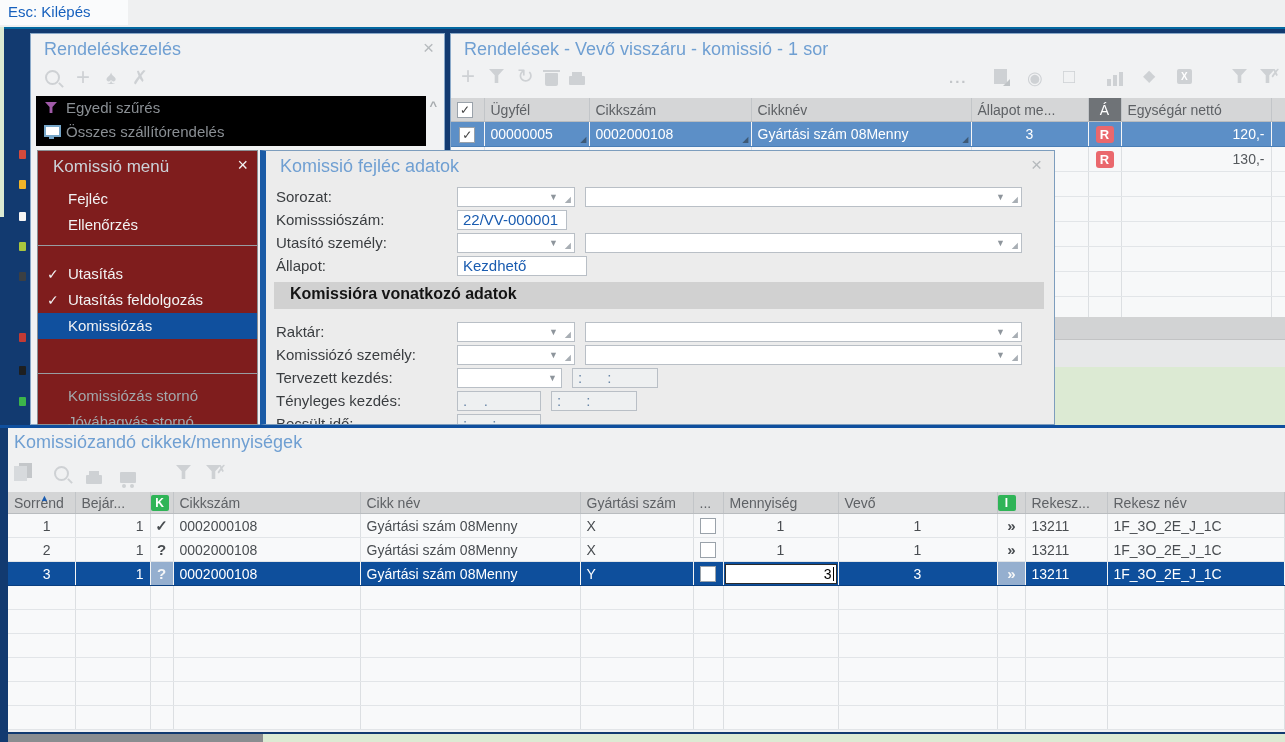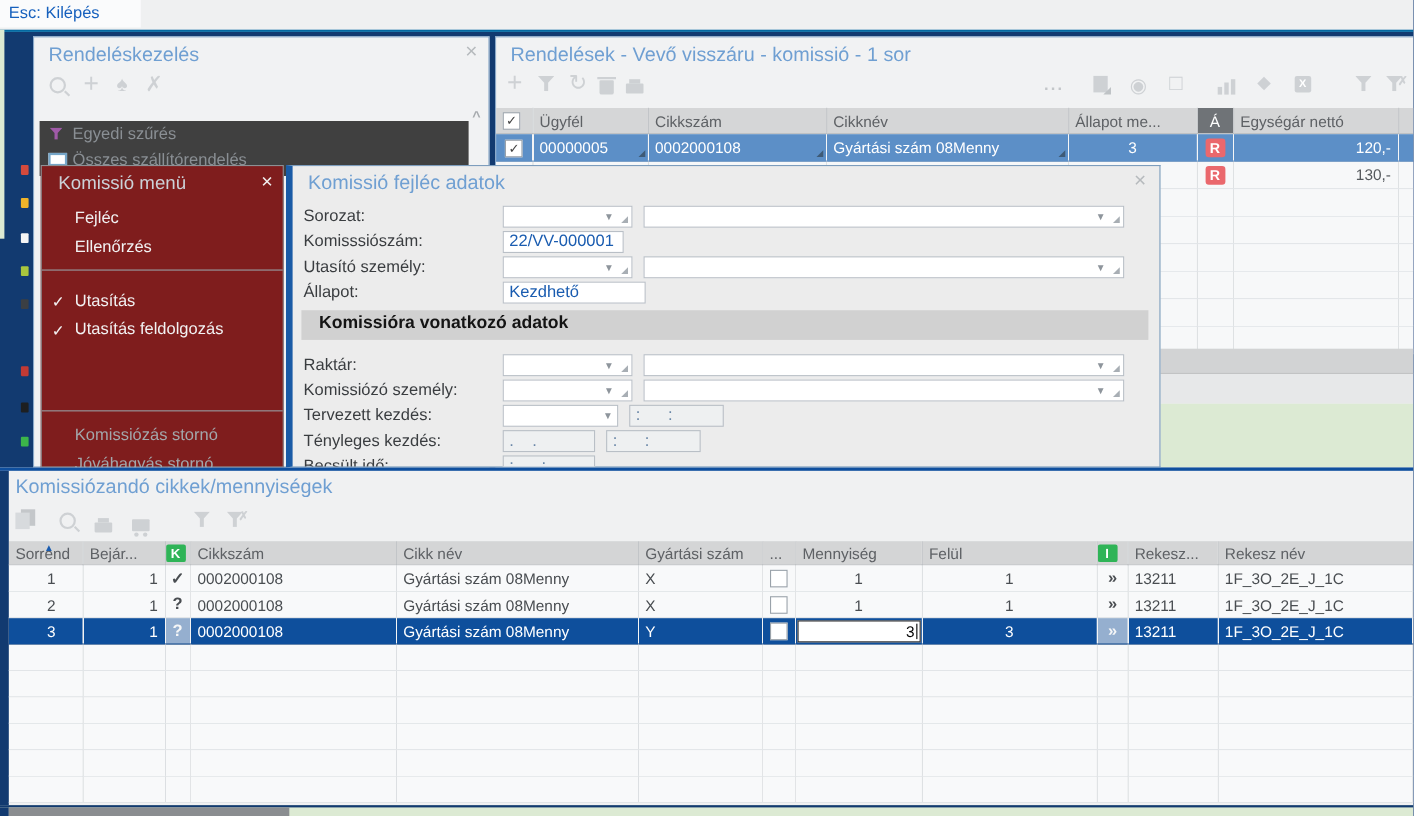--- a/index.html
+++ b/index.html
@@ -36,21 +36,21 @@
   .copystack::before{content:"";position:absolute;left:-5px;top:3px;width:13px;height:15px;background:#d7dadd}
   .cart{display:inline-block;width:16px;height:11px;background:#ced1d4;border-radius:1px;position:relative;margin-top:5px}
   .cart::after{content:"";position:absolute;bottom:-5px;left:2px;width:4px;height:4px;border-radius:50%;background:#ced1d4;box-shadow:8px 0 0 #ced1d4}
   .monitor{width:13px;height:8px;border:2px solid #76a6c8;display:inline-block;position:relative;background:#fff}
   .monitor::after{content:"";position:absolute;left:3px;bottom:-4px;width:5px;height:2px;background:#76a6c8}
   .foff{position:relative;display:inline-block}
   .foff .x{position:absolute;right:-5px;top:-2px;font-size:11px;color:#ced1d4;font-weight:bold}
   
   .left-panel{left:30px;top:33px;width:415px;height:392px}
   .lp-tools{position:absolute;left:14px;top:32px;display:flex;gap:16px;align-items:center;height:22px}
-  .lp-list{position:absolute;left:5px;top:76px;width:390px;height:50px;background:#404040}
+  .lp-list{position:absolute;left:5px;top:62px;width:390px;height:50px;background:#000000}
   .lp-item{position:relative;height:24px;line-height:24px;font-size:15px;color:#8a8f94;padding-left:30px}
   .lp-item .ic{position:absolute;left:9px;top:6px}
   .lp-caret{position:absolute;right:7px;top:64px;color:#a7abae;font-size:13px;font-weight:bold}
   
   .orders-panel{left:450px;top:33px;width:835px;height:392px;border-right:none}
   .o-tools{position:absolute;left:0;top:30px;width:100%;height:30px}
   .o-tools>*{position:absolute;top:5px}
   .hint{font-size:15px;color:#ced1d4;white-space:nowrap}
   .more{font-size:15px;color:#c3c6c9;letter-spacing:2px;font-weight:bold}
   table{border-collapse:collapse;table-layout:fixed;font-size:14px}
@@ -299,20 +299,21 @@
     <div class="m-close">×</div>
     <div class="mitem" style="top:35px"><span>Fejléc</span></div>
     <div class="mitem" style="top:61px"><span>Ellenőrzés</span></div>
     <div class="mdiv" style="top:94px"></div>
     <div class="mitem" style="top:110px">
       <span class="chk">✓</span>
       <span>Utasítás</span></div>
     <div class="mitem" style="top:136px">
       <span class="chk">✓</span>
       <span>Utasítás feldolgozás</span></div>
+    <div class="mitem sel" style="top:162px"><span>Komissiózás</span></div>
     <div class="mdiv" style="top:222px"></div>
     <div class="mitem dis" style="top:232px"><span>Komissiózás stornó</span></div>
     <div class="mitem dis" style="top:258px"><span>Jóváhagyás stornó</span></div>
   </div>
 
   <div class="dialog">
     <div class="ptitle" style="left:14px">Komissió fejléc adatok</div>
     <div class="closex" style="right:12px">×</div>
 
     <div class="drow" style="top:36px">
@@ -420,21 +421,21 @@
       <thead>
         <tr>
           <th><span>Sorrend</span><span class="sortarrow">▲</span></th>
           <th>Bejár...</th>
           <th class="c" style="padding:0"><span class="gbadge">K</span></th>
           <th>Cikkszám</th>
           <th>Cikk név</th>
           <th>Gyártási szám</th>
           <th>...</th>
           <th class="r">Mennyiség</th>
-          <th class="r">Felül</th>
+          <th class="r">Vevő</th>
           <th class="c" style="padding:0"><span class="gbadge">I</span></th>
           <th>Rekesz...</th>
           <th>Rekesz név</th>
         </tr>
       </thead>
       <tbody>
         <tr>
           <td class="r" style="padding-right:24px">1</td>
           <td class="r">1</td>
           <td class="c okc" style="padding:0">✓</td>

